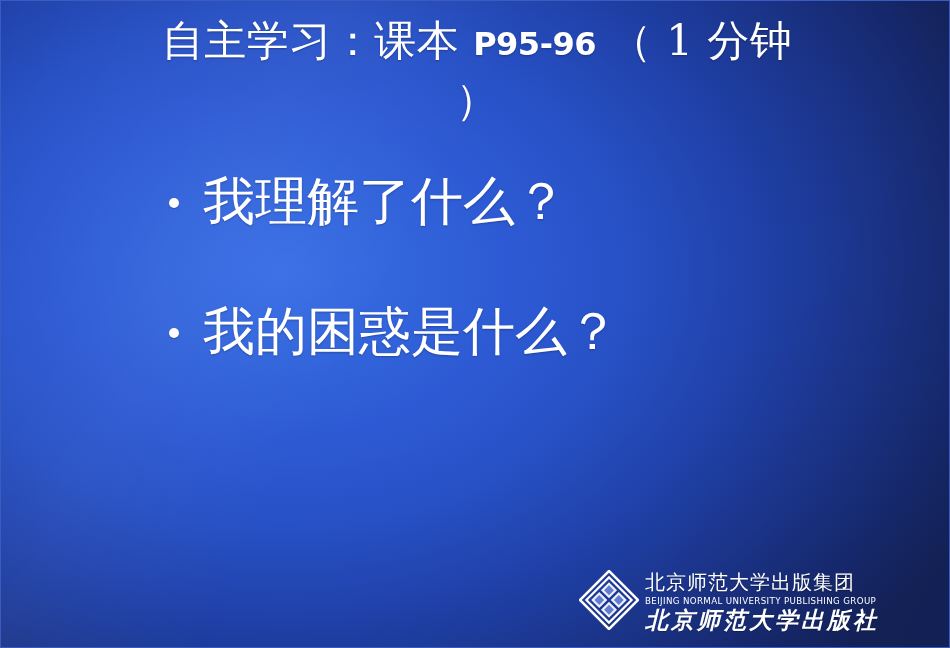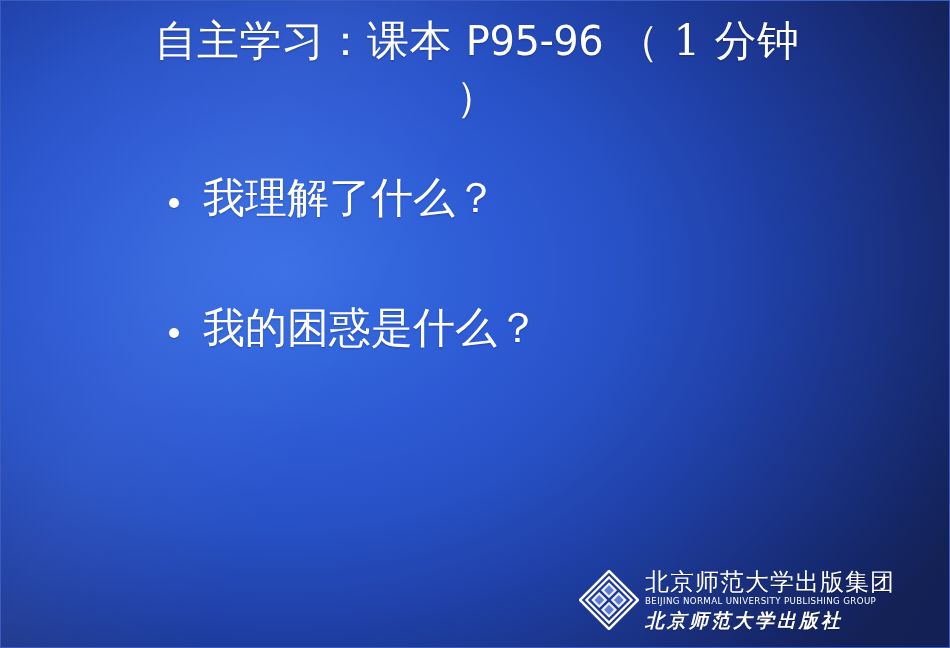--- a/index.html
+++ b/index.html
@@ -71,22 +71,22 @@
     color: #ffffff;
     font-size: 42px;
     line-height: 56px;
     letter-spacing: 0.5px;
     text-shadow: 0 1px 2px rgba(0,0,0,0.28);
     font-family: "DejaVu Serif", "Liberation Serif", serif;
   }
   .title-line { display: block; white-space: pre; }
   .title-latin {
     font-family: "DejaVu Sans", "Liberation Sans", sans-serif;
-    font-weight: normal;
-    font-size: 40px;
+    font-weight: bold;
+    font-size: 32px;
     letter-spacing: -0.5px;
   }
 
   
   #bullet-list {
     position: absolute;
     left: 168px;
     top: 168px;
     width: 700px;
   }
@@ -101,22 +101,22 @@
     width: 10px;
     height: 10px;
     border-radius: 50%;
     background: #ffffff;
     flex: 0 0 auto;
     margin-right: 24px;
     margin-top: 4px;
     box-shadow: 0 1px 1px rgba(0,0,0,0.25);
   }
   .bullet-text {
-    font-family: Liberation Mono, monospace;
-    font-size: 42px;
+    font-family: Liberation Sans, sans-serif;
+    font-size: 52px;
     line-height: 52px;
     white-space: pre;
     text-shadow: 0 1px 2px rgba(0,0,0,0.25);
   }
 
   
   #logo {
     position: absolute;
     left: 578px;
     top: 558px;
@@ -134,40 +134,40 @@
   }
   #logo-text {
     flex: 1 1 auto;
     display: flex;
     flex-direction: column;
     justify-content: center;
     color: #ffffff;
   }
   #logo-cn-top {
     font-family: "DejaVu Sans", "Liberation Sans", sans-serif;
-    font-size: 24px;
+    font-size: 20px;
     line-height: 26px;
     letter-spacing: 1px;
     white-space: pre;
     text-shadow: 0 1px 1px rgba(0,0,0,0.3);
   }
   #logo-en {
     font-family: "DejaVu Sans", "Liberation Sans", sans-serif;
     font-size: 8.5px;
     line-height: 12px;
     letter-spacing: 0.35px;
     white-space: pre;
     transform: scaleX(1.02);
     transform-origin: left center;
   }
   #logo-cn-bottom {
     font-family: "DejaVu Serif", "Liberation Serif", serif;
     font-weight: bold;
     font-style: italic;
-    font-size: 19px;
+    font-size: 23px;
     line-height: 24px;
     letter-spacing: 3px;
     white-space: pre;
     margin-top: 1px;
     text-shadow: 0 1px 1px rgba(0,0,0,0.3);
   }
 </style>
 </head>
 <body>
 

